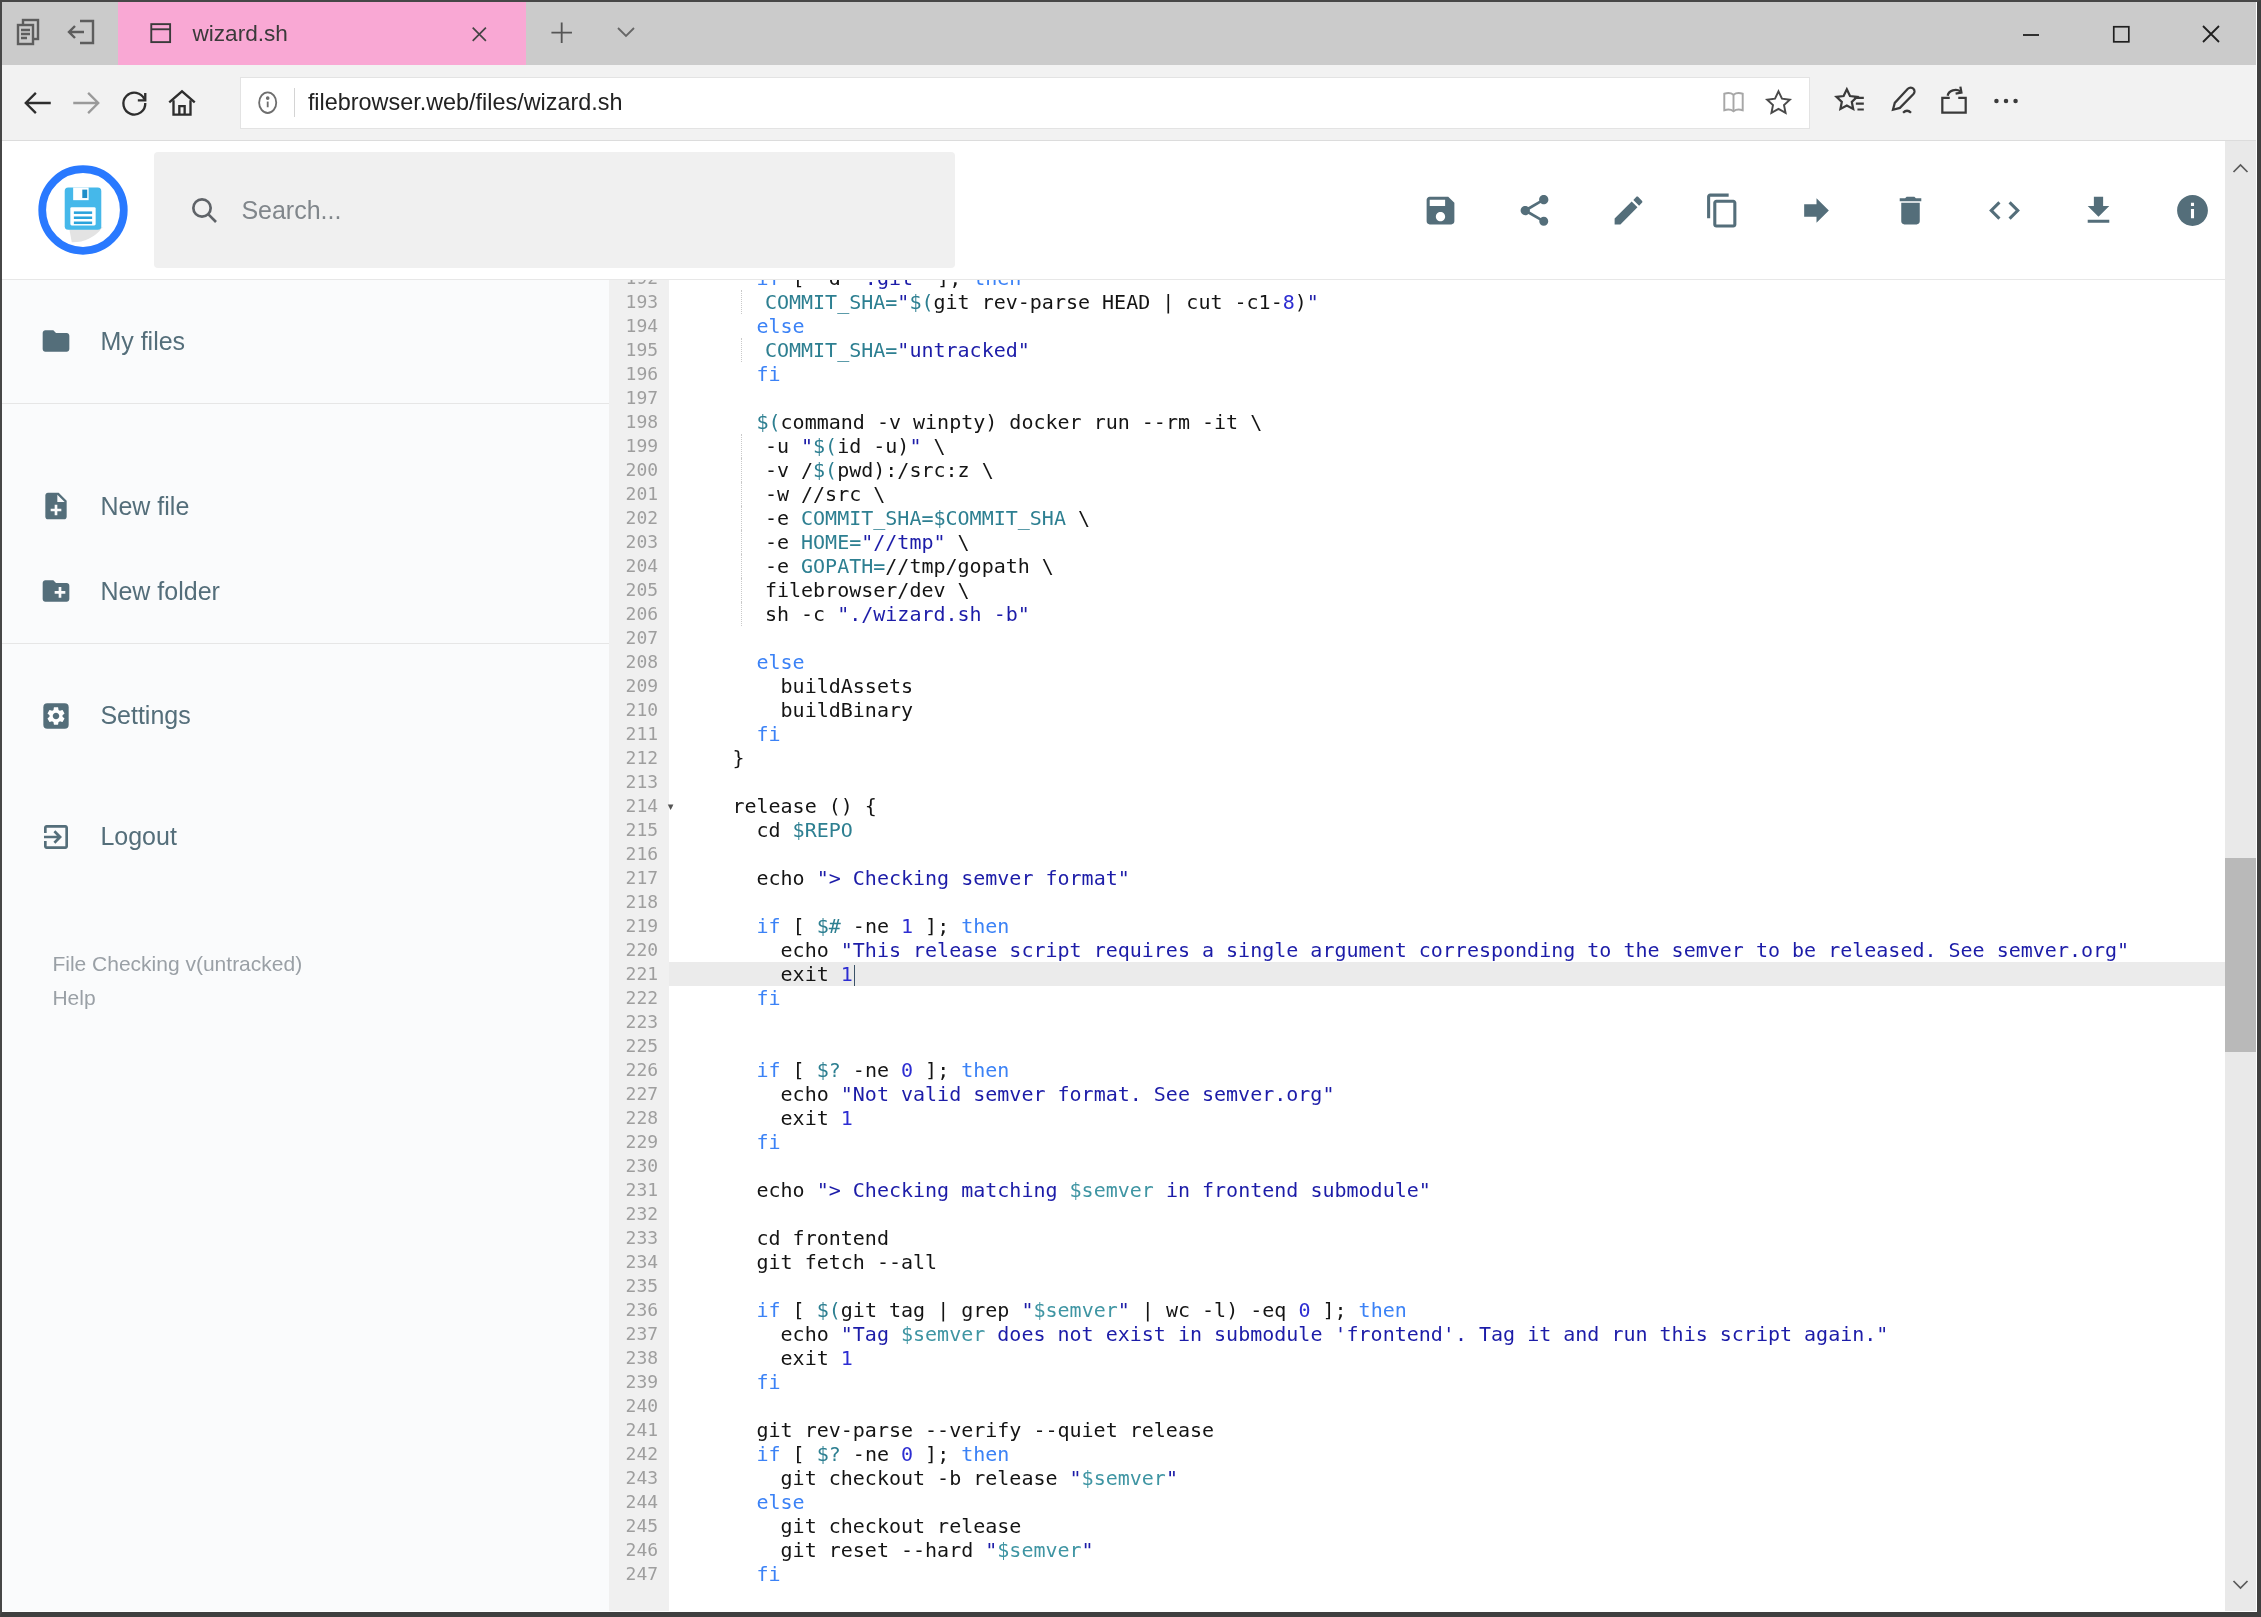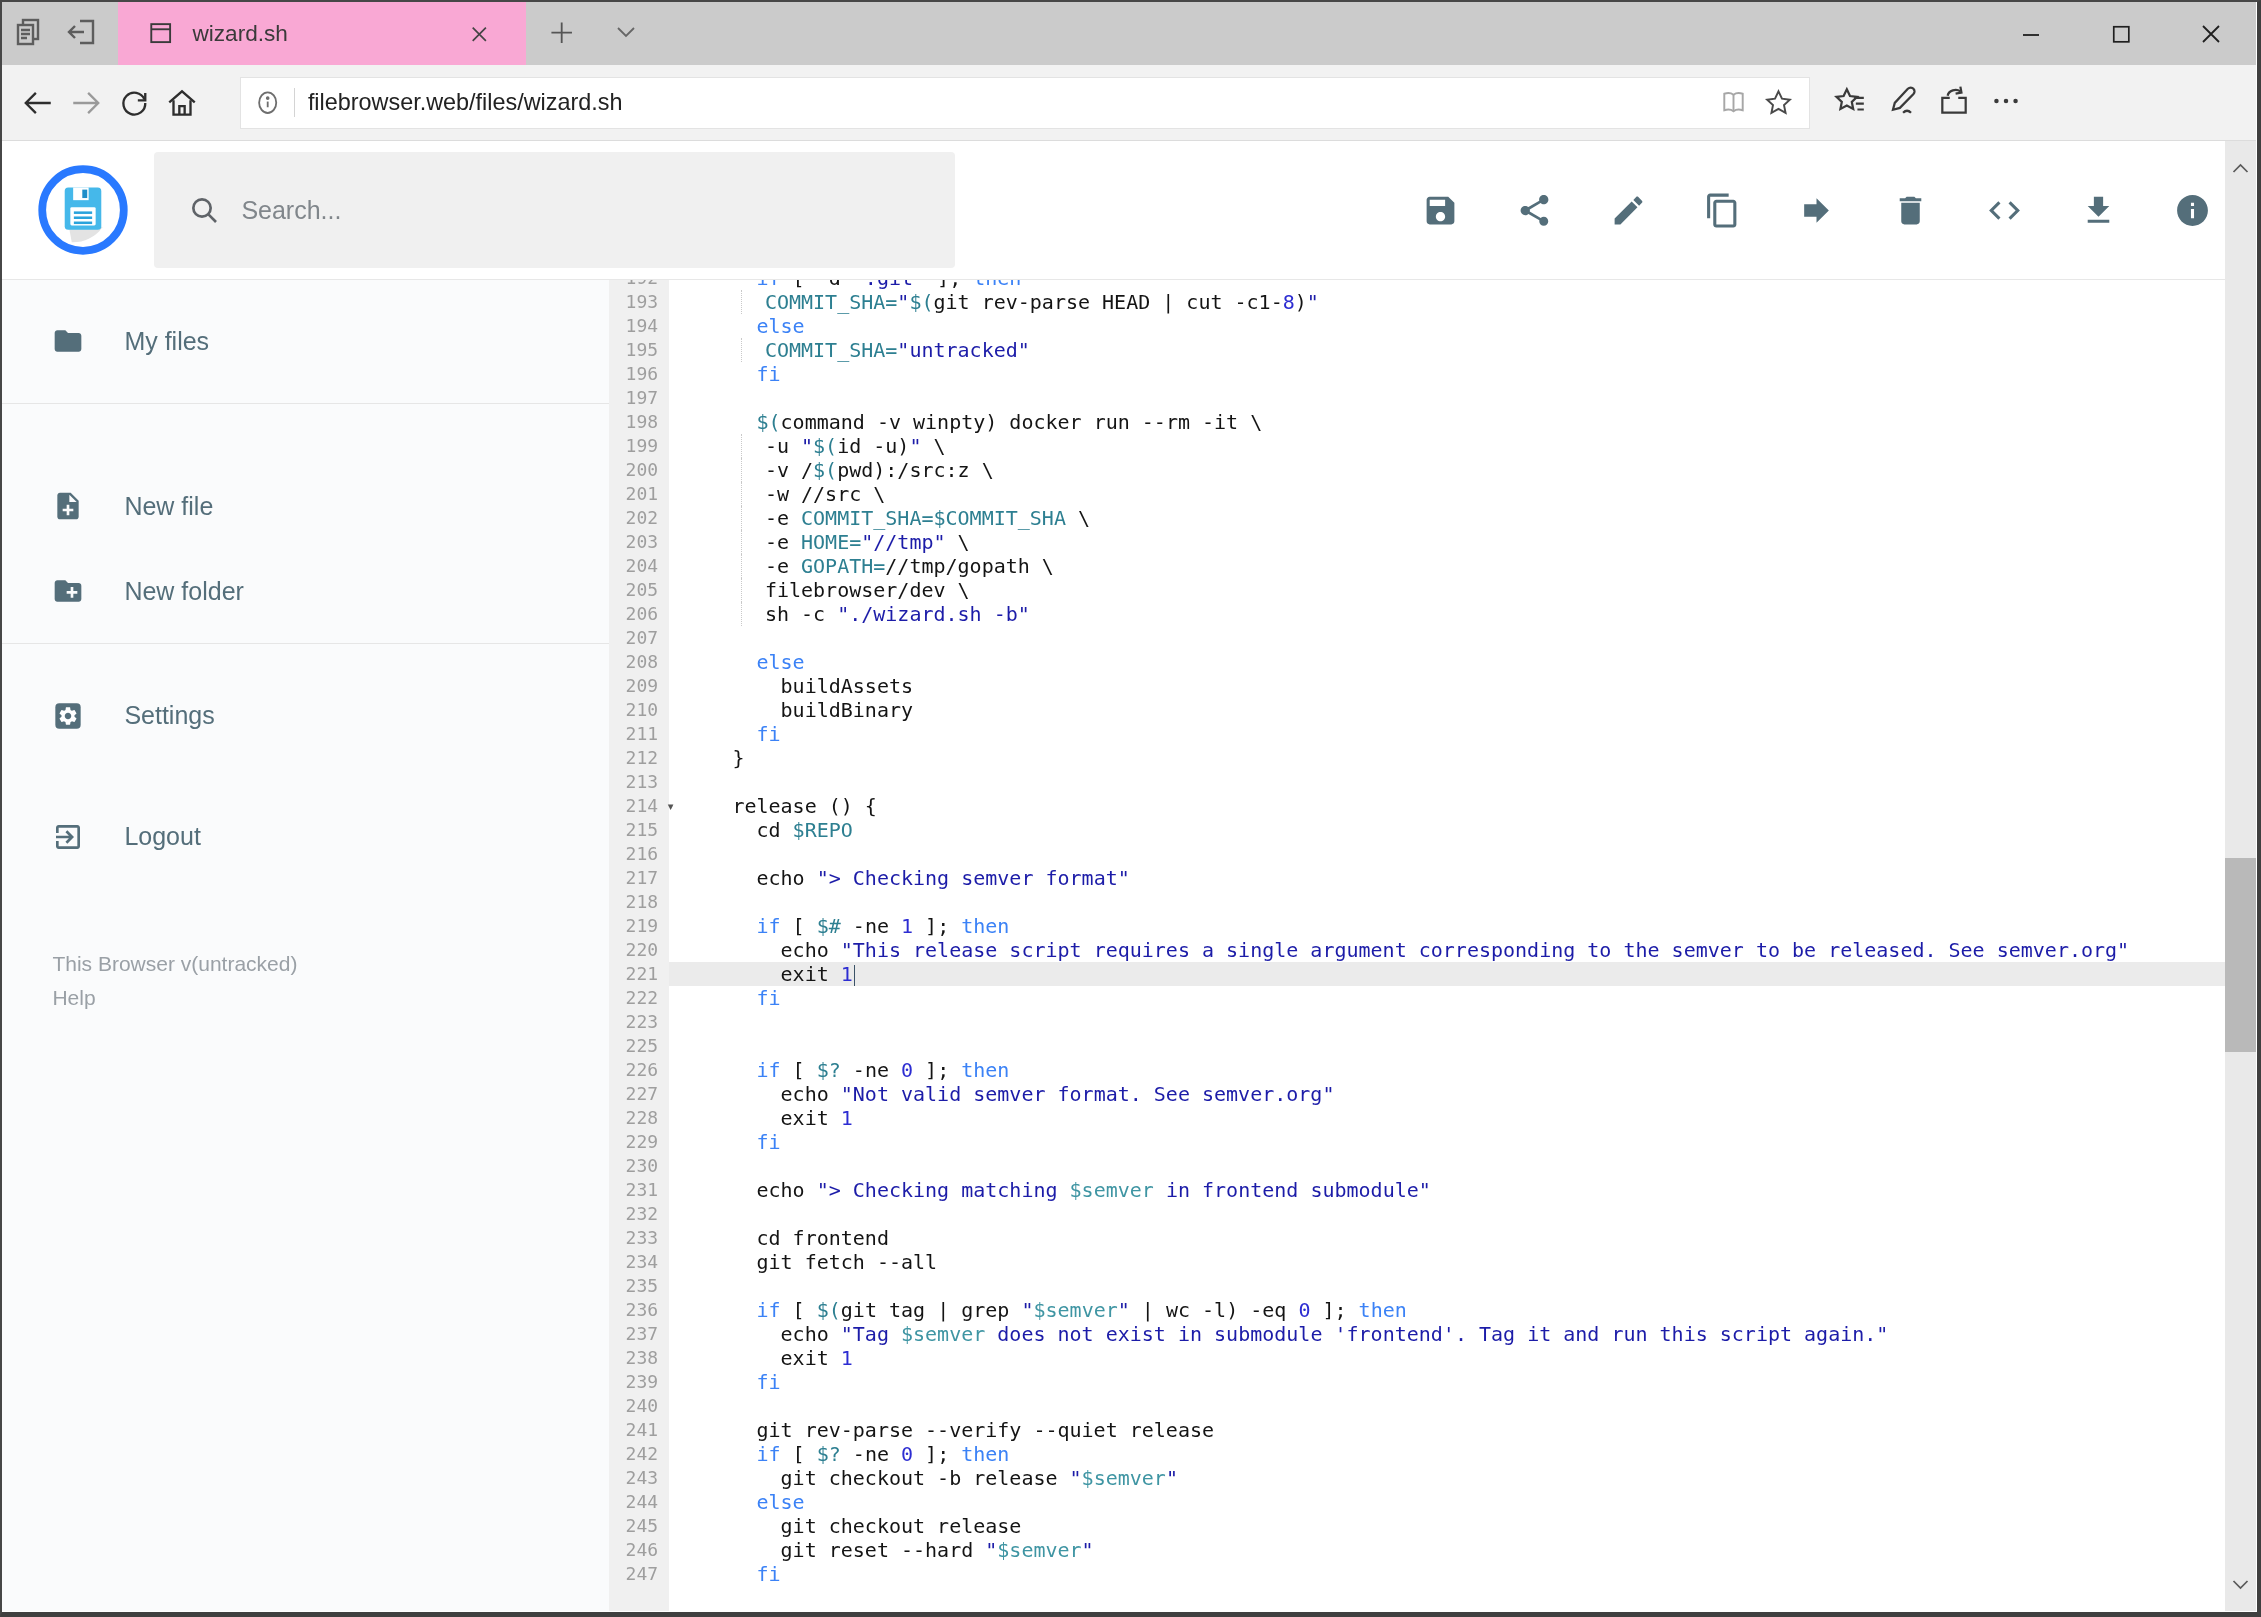--- a/index.html
+++ b/index.html
@@ -46,21 +46,21 @@
   .search input{ border:none; outline:none; background:transparent; font-size:25px; color:#5f6368;
     font-family:"Liberation Sans", sans-serif; margin-left:21px; flex:1; }
   .search input::placeholder{ color:#80868b; }
   .toolbar{ margin-left:auto; display:flex; gap:57px; align-items:center; }
   .tool-btn{ width:37px; height:37px; display:flex; align-items:center; justify-content:center; color:#546e7a; }
 
   .bodyrow{ flex:1; display:flex; min-height:0; }
 
   
   .sidebar{ width:607px; flex:none; background:#fafbfc; position:relative; }
-  .sitem{ height:40px; display:flex; align-items:center; padding-left:50px; gap:40px; cursor:pointer; }
+  .sitem{ height:40px; display:flex; align-items:center; padding-left:38px; gap:28px; cursor:pointer; }
   .sitem .lbl{ font-size:25px; color:#546e7a; }
   .sitem svg{ flex:none; }
   .sdiv{ height:0.8px; background:#e6e6e6; }
   .m1{ margin-top:41px; } .dv1{ margin-top:42px; } .m2{ margin-top:45px; }
   .m3{ margin-top:82px; } .dv2{ margin-top:32px; } .m4{ margin-top:52px; } .m5{ margin-top:81px; }
   .sfoot{ margin-top:95px; padding-left:50px; }
   .sfoot .ver{ font-size:21px; color:#9aa0a6; }
   .sfoot .hlp{ font-size:21px; color:#9aa0a6; margin-top:9.7px; cursor:pointer; }
 
   
@@ -345,21 +345,21 @@
           </svg>
           <span class="lbl">Settings</span>
         </div>
         <div class="sitem m5">
           <svg width="32" height="32" viewBox="0 0 24 24" fill="#546e7a">
               <path d="M10.09 15.59L11.5 17l5-5-5-5-1.41 1.41L12.67 11H3v2h9.67l-2.58 2.59zM19 3H5c-1.11 0-2 .9-2 2v4h2V5h14v14H5v-4H3v4c0 1.1.89 2 2 2h14c1.1 0 2-.9 2-2V5c0-1.1-.9-2-2-2z"></path>
             </svg>
           <span class="lbl">Logout</span>
         </div>
         <div class="sfoot">
-          <div class="ver">This Browser v(untracked)</div>
+          <div class="ver">File Checking v(untracked)</div>
           <div class="hlp">Help</div>
         </div>
       </div>
 
       <div class="editor">
         <div class="lines">
             <div class="line">
               <div class="ln">192</div>
               <div class="cd"><span class="tk-d">  </span><span class="tk-k">if</span><span class="tk-d"> [ -d </span><span class="tk-s">".git"</span><span class="tk-d"> ]; </span><span class="tk-k">then</span></div>
             </div>

